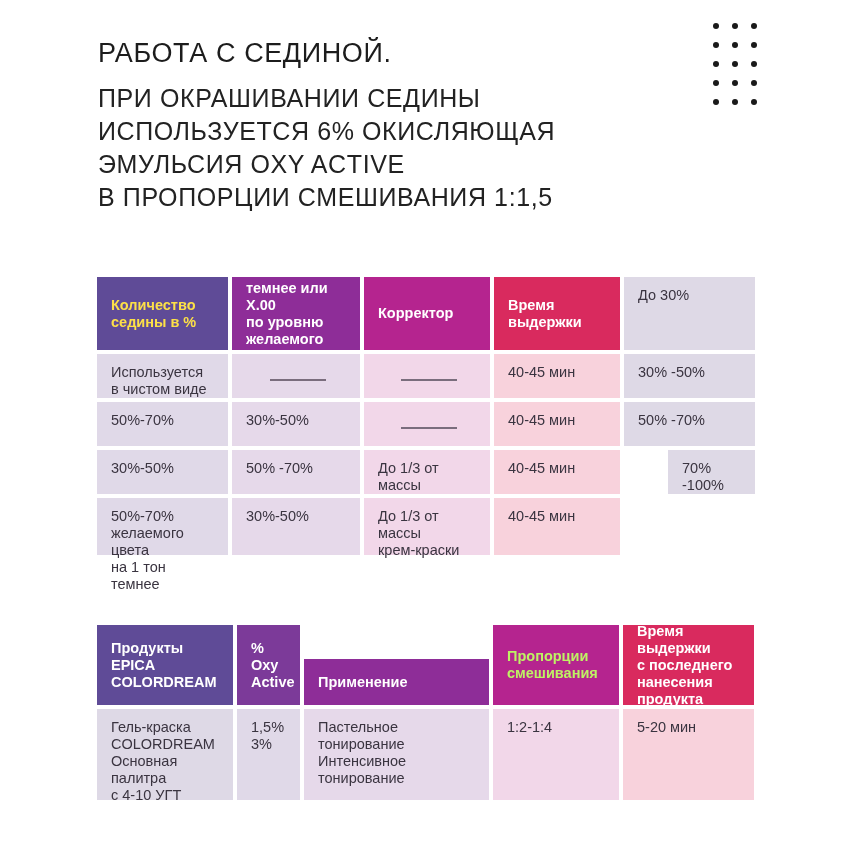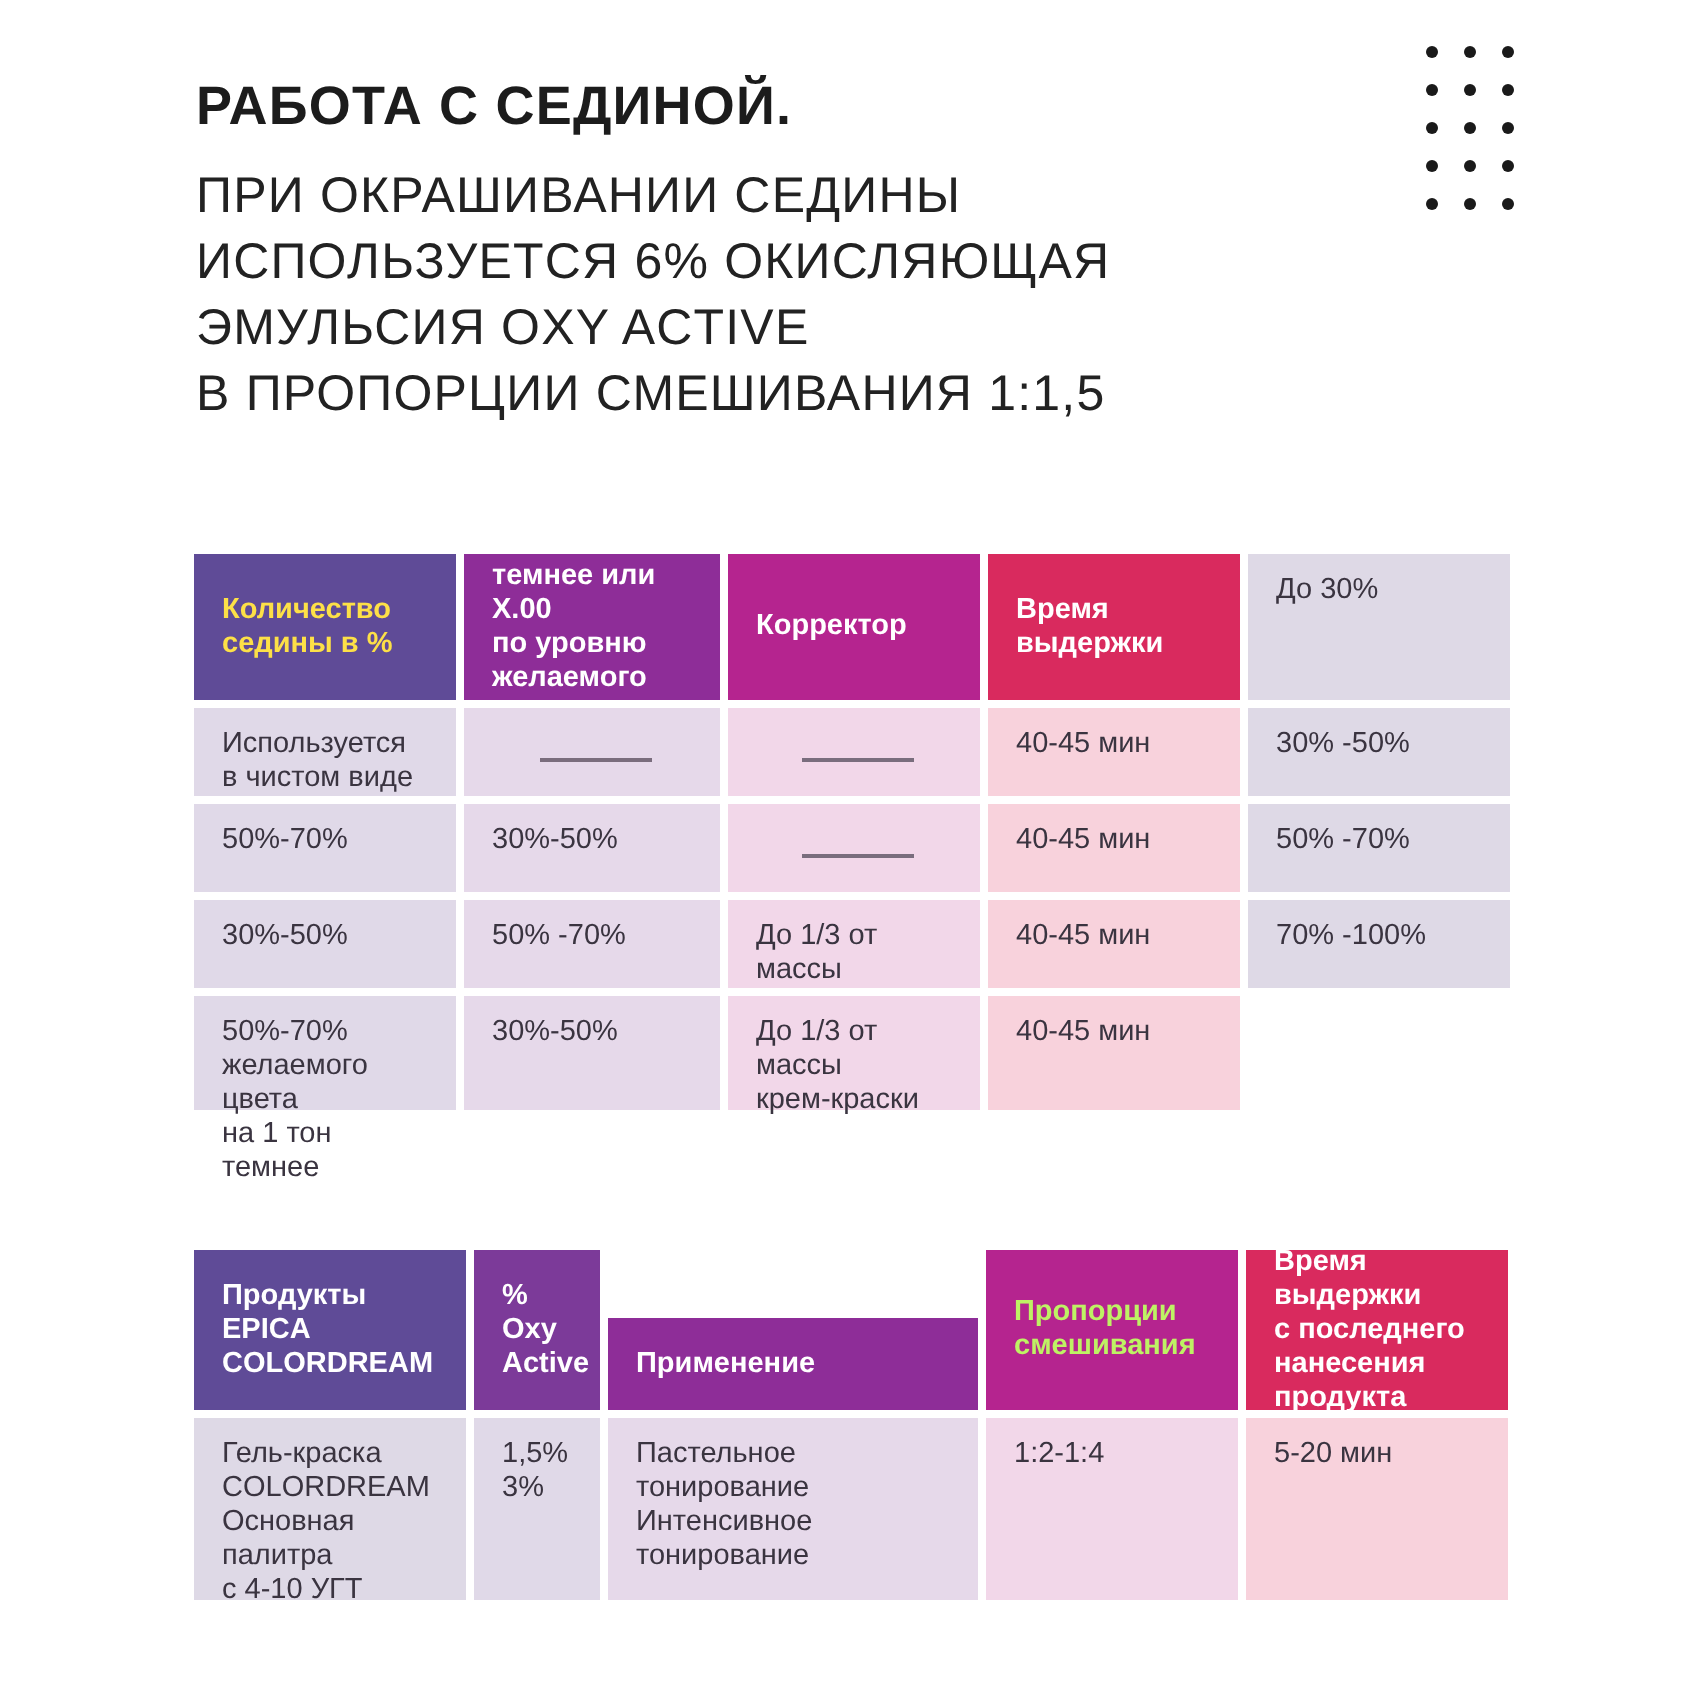--- a/index.html
+++ b/index.html
@@ -2,21 +2,21 @@
 <html><head>
 <meta charset="utf-8">
 <style>
   html,body{margin:0;padding:0;}
   body{
     width:850px;height:850px;background:#ffffff;position:relative;overflow:hidden;
     font-family:"Liberation Sans", sans-serif;
   }
   .page-title{
     position:absolute;left:98px;top:20px;
-    font-size:27px;font-weight:bold;letter-spacing:0.6px;color:#1c1c1c;
+    font-size:27px;font-weight:normal;letter-spacing:0.6px;color:#1c1c1c;
     white-space:pre-line;
   }
   .intro{
     position:absolute;left:98px;top:82px;
     font-size:25px;line-height:33px;letter-spacing:0.6px;color:#222222;
     font-weight:400;white-space:pre-line;
   }
   .dots{
     position:absolute;left:713px;top:23px;
     display:grid;grid-template-columns:repeat(3,6px);gap:13px;
@@ -97,21 +97,21 @@
     <div class="cell body" style="background: rgb(224, 217, 232);">50%-70%</div>
     <div class="cell body" style="background: rgb(230, 217, 234);">30%-50%</div>
     <div class="cell body" style="background: rgb(242, 215, 233);"><div class="dash" style="background: rgb(122, 109, 125);"></div></div>
     <div class="cell body" style="background: rgb(248, 210, 220);">40-45 мин</div>
     <div class="cell body" style="background: rgb(222, 217, 230);">50% -70%</div>
     <div class="cell body" style="background: rgb(224, 217, 232);">30%-50%</div>
     <div class="cell body" style="background: rgb(230, 217, 234);">50% -70%</div>
     <div class="cell body" style="background: rgb(242, 215, 233);">До 1/3 от массы
 крем-краски</div>
     <div class="cell body" style="background: rgb(248, 210, 220);">40-45 мин</div>
-    <div class="cell body" style="background: rgb(222, 217, 230);">70% -100%</div>
+    <div class="cell body" style="background: rgb(222, 217, 230); margin-left: 44px;">70% -100%</div>
     <div class="cell body" style="background: rgb(224, 217, 232);">50%-70%
 желаемого цвета
 на 1 тон темнее</div>
     <div class="cell body" style="background: rgb(230, 217, 234);">30%-50%</div>
     <div class="cell body" style="background: rgb(242, 215, 233);">До 1/3 от массы
 крем-краски</div>
     <div class="cell body" style="background: rgb(248, 210, 220);">40-45 мин</div>
   </div>
 
 <div class="table" id="table2">

